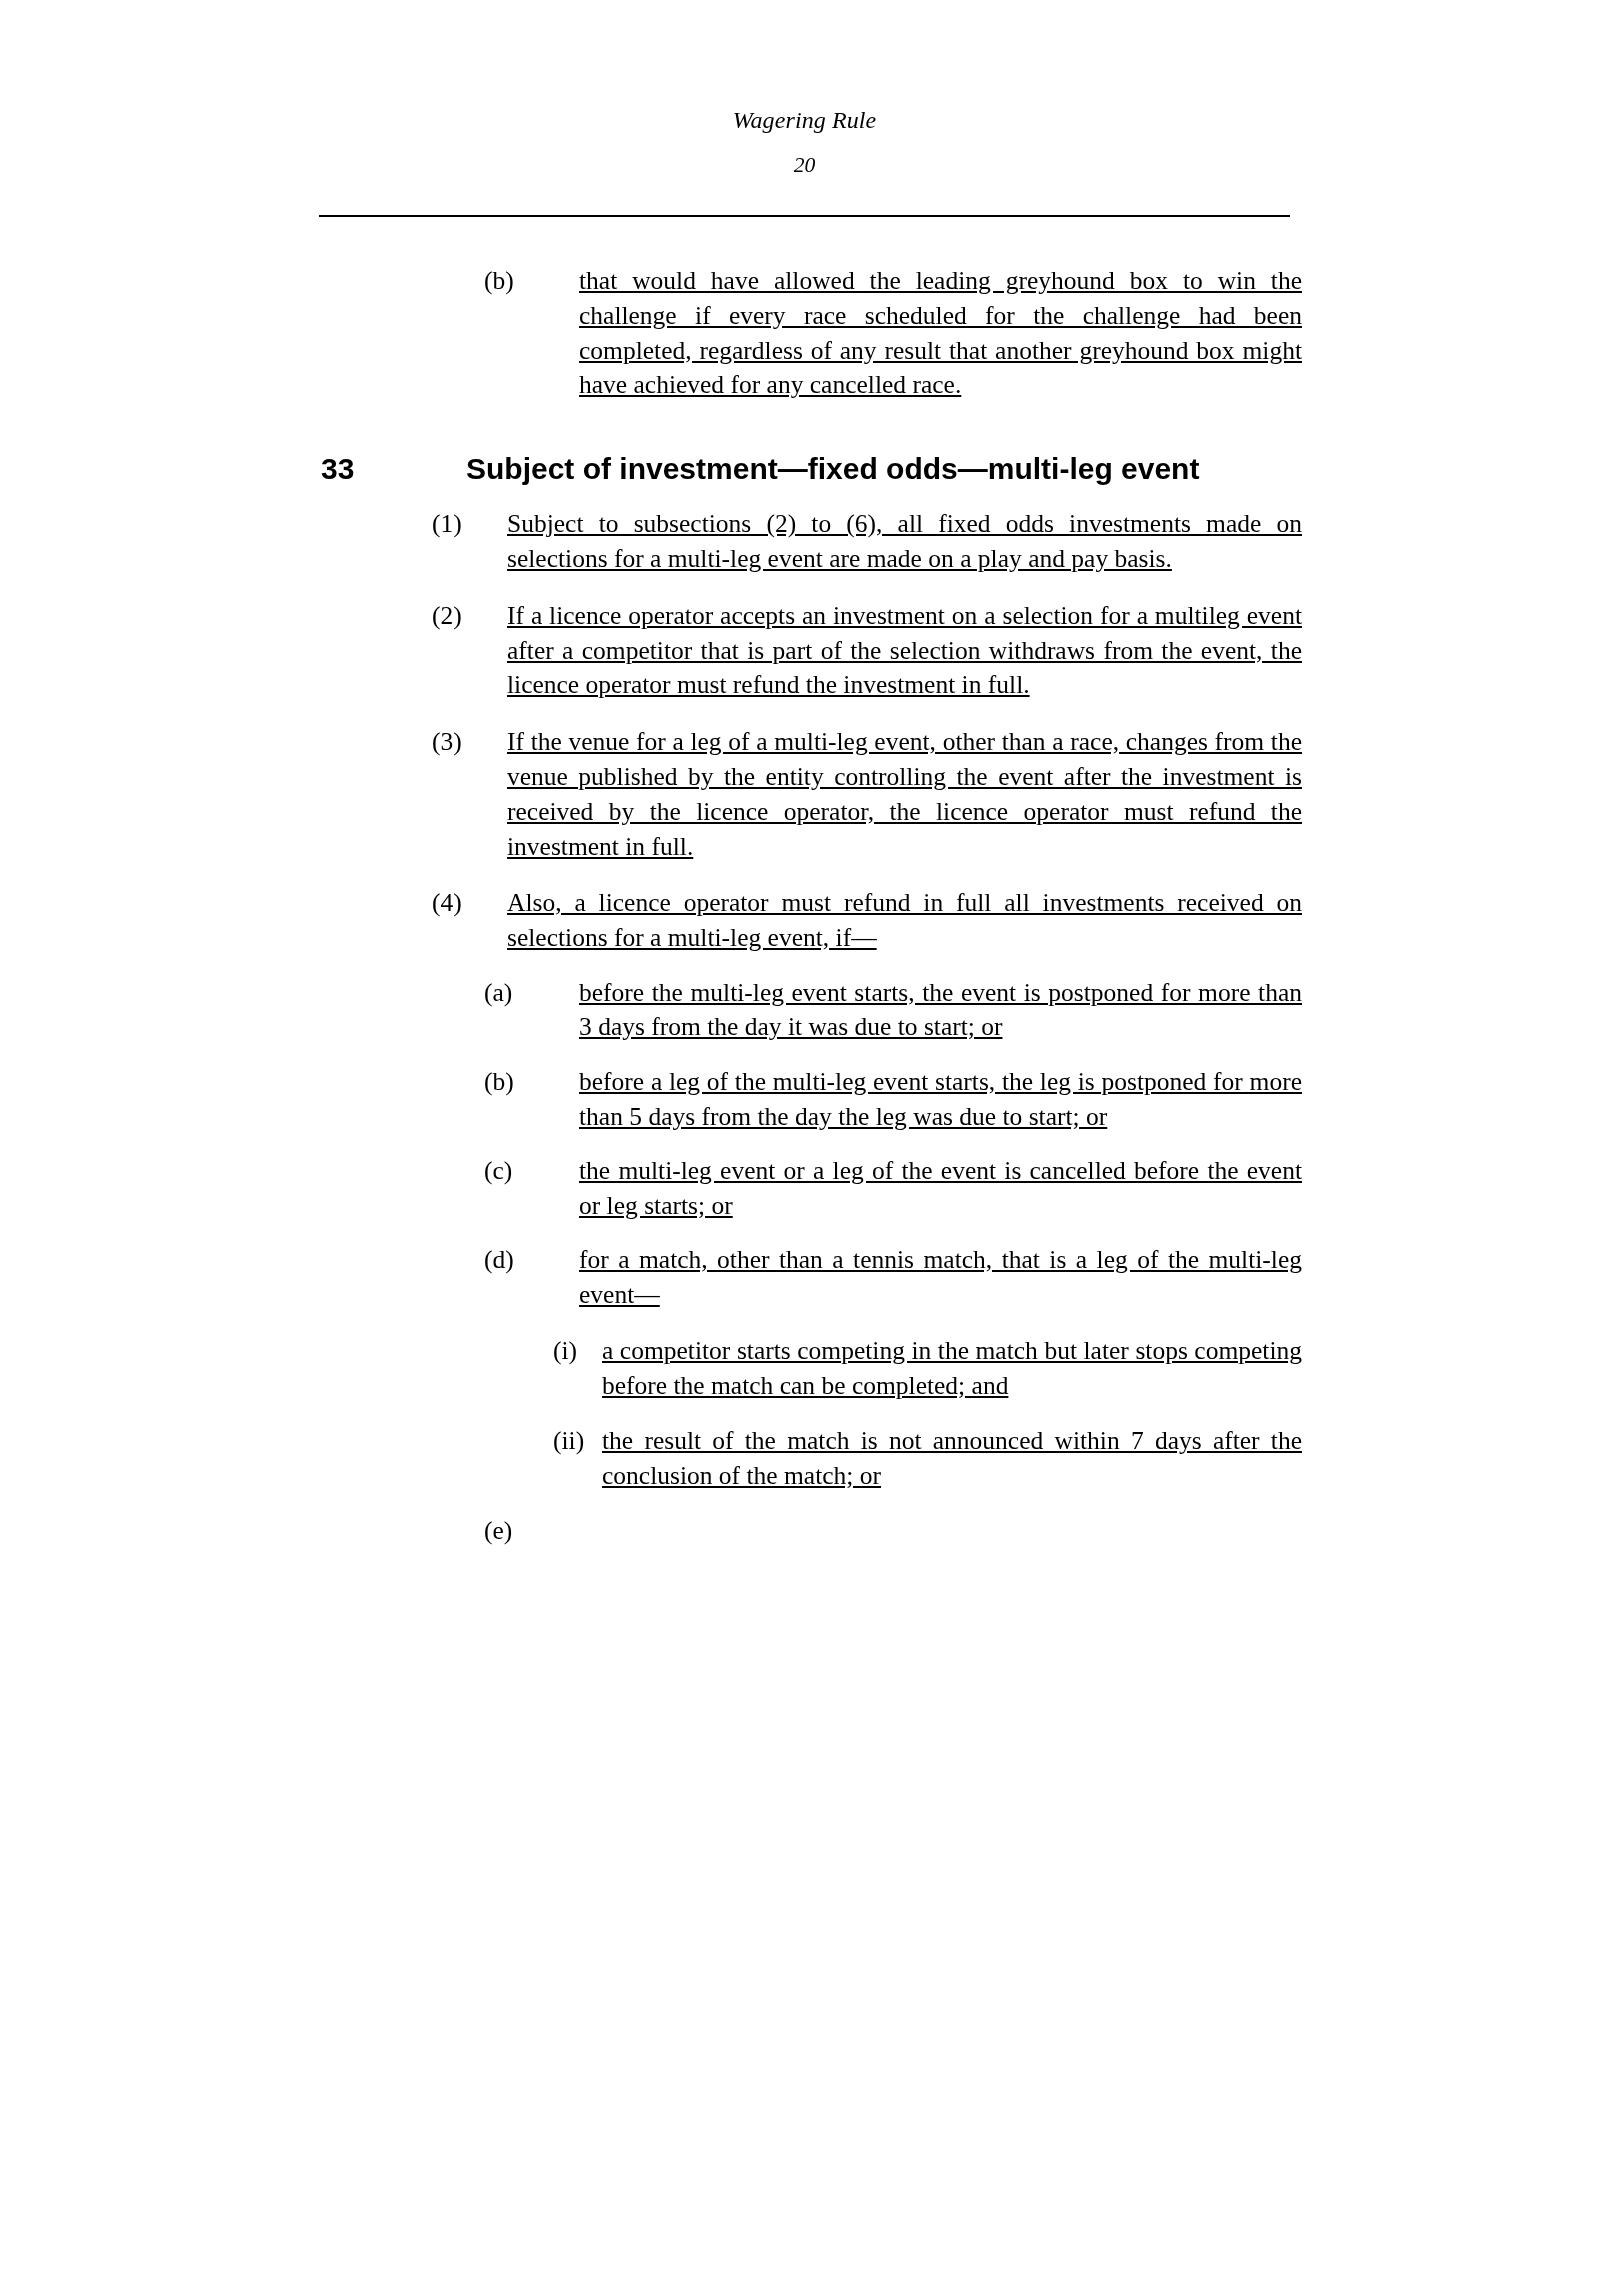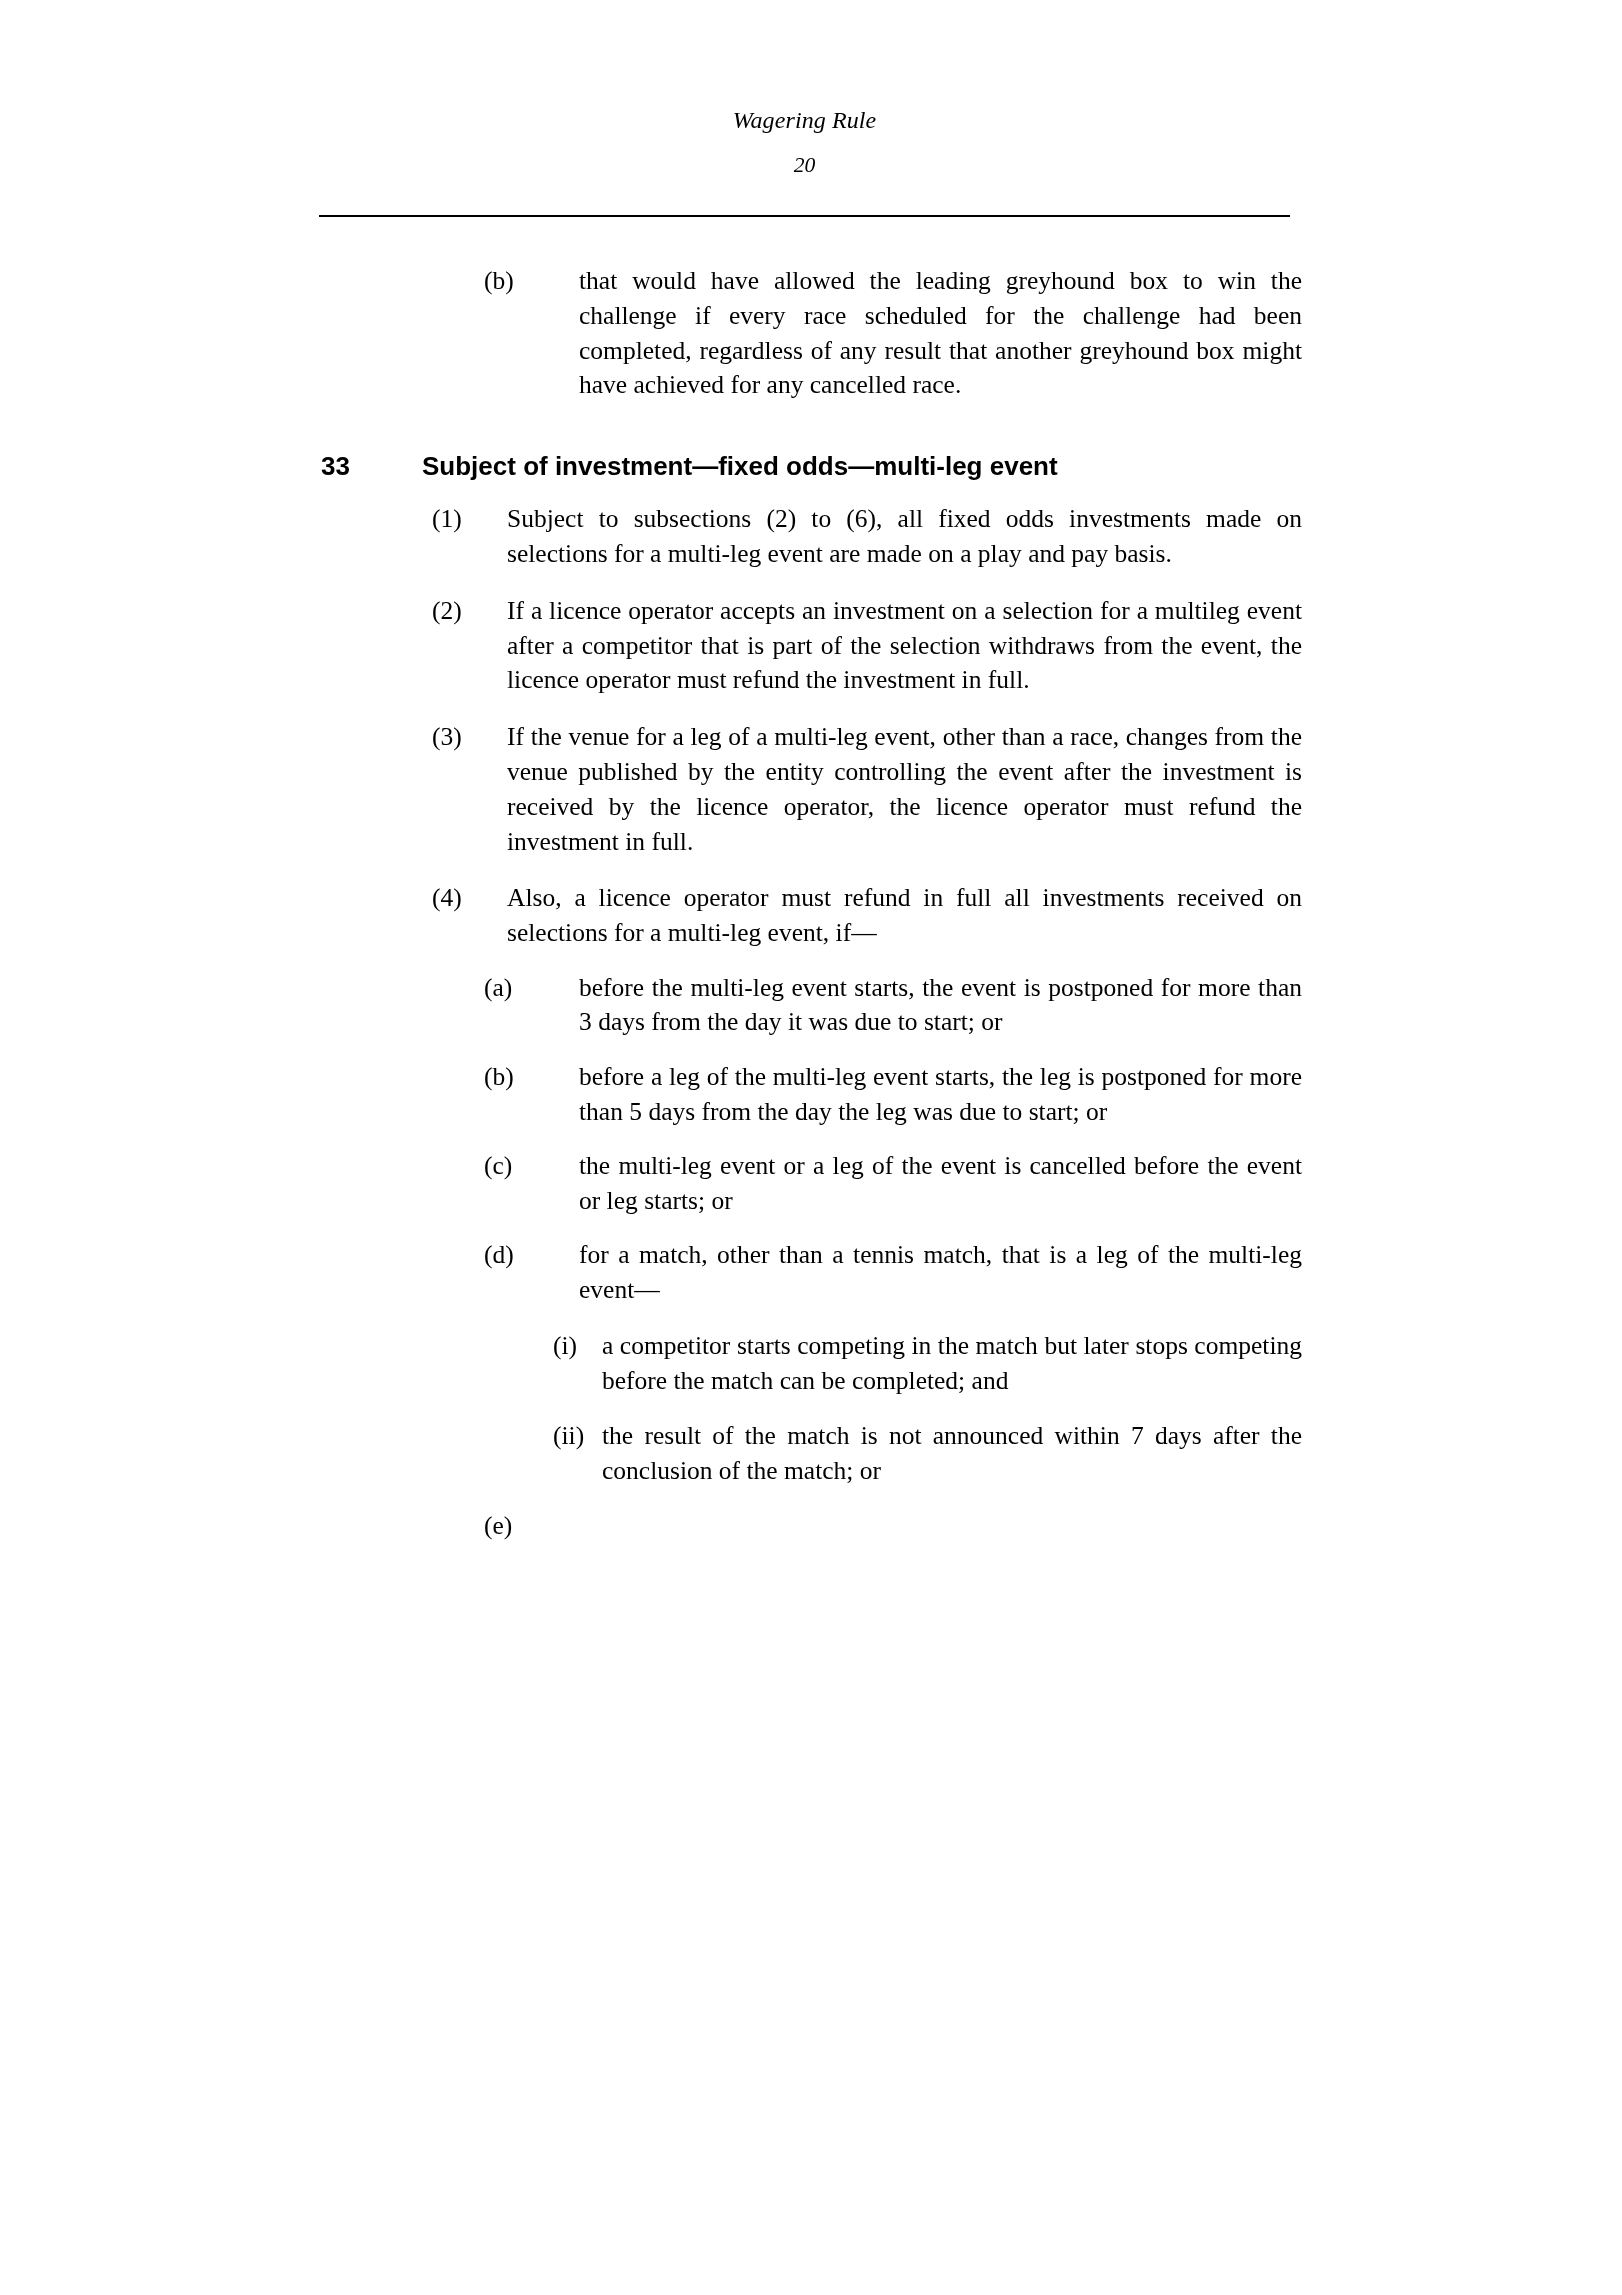--- a/index.html
+++ b/index.html
@@ -66,20 +66,21 @@
     line-height: 1.365;
     white-space: nowrap;
   }
   .text {
     flex: 1 1 auto;
     font-size: 25.5px;
     line-height: 1.365;
     text-align: justify;
     text-justify: inter-word;
     hyphens: none;
+    text-decoration: underline;
   }
   .text.last-left { text-align-last: left; }
 
   
   .lvl1 { margin-left: 432px; margin-right: 321px; }
   .lvl1 > .marker { width: 75px; }
 
   
   .lvl2 { margin-left: 484px; margin-right: 321px; }
   .lvl2 > .marker { width: 95px; }
@@ -90,22 +91,23 @@
 
   
   .section-head {
     position: relative;
     display: flex;
     align-items: flex-start;
     margin-left: 321px;
     margin-right: 321px;
     font-family: "Liberation Sans", "DejaVu Sans", sans-serif;
     font-weight: bold;
-    font-size: 26px;
+    font-size: 30px;
     line-height: 1.25;
+    gap: 44px;
   }
   .section-head .num { flex: 0 0 auto; width: 101px; }
   .section-head .title { flex: 1 1 auto; }
 
   
   .sp-b-top   { margin-top: 264px; }  
   .sp-head    { margin-top: 47px; }   
   .sp-para-lg { margin-top: 22px; }
   .sp-first   { margin-top: 19.6px; }   
   .sp-abc     { margin-top: 19.6px; }   

